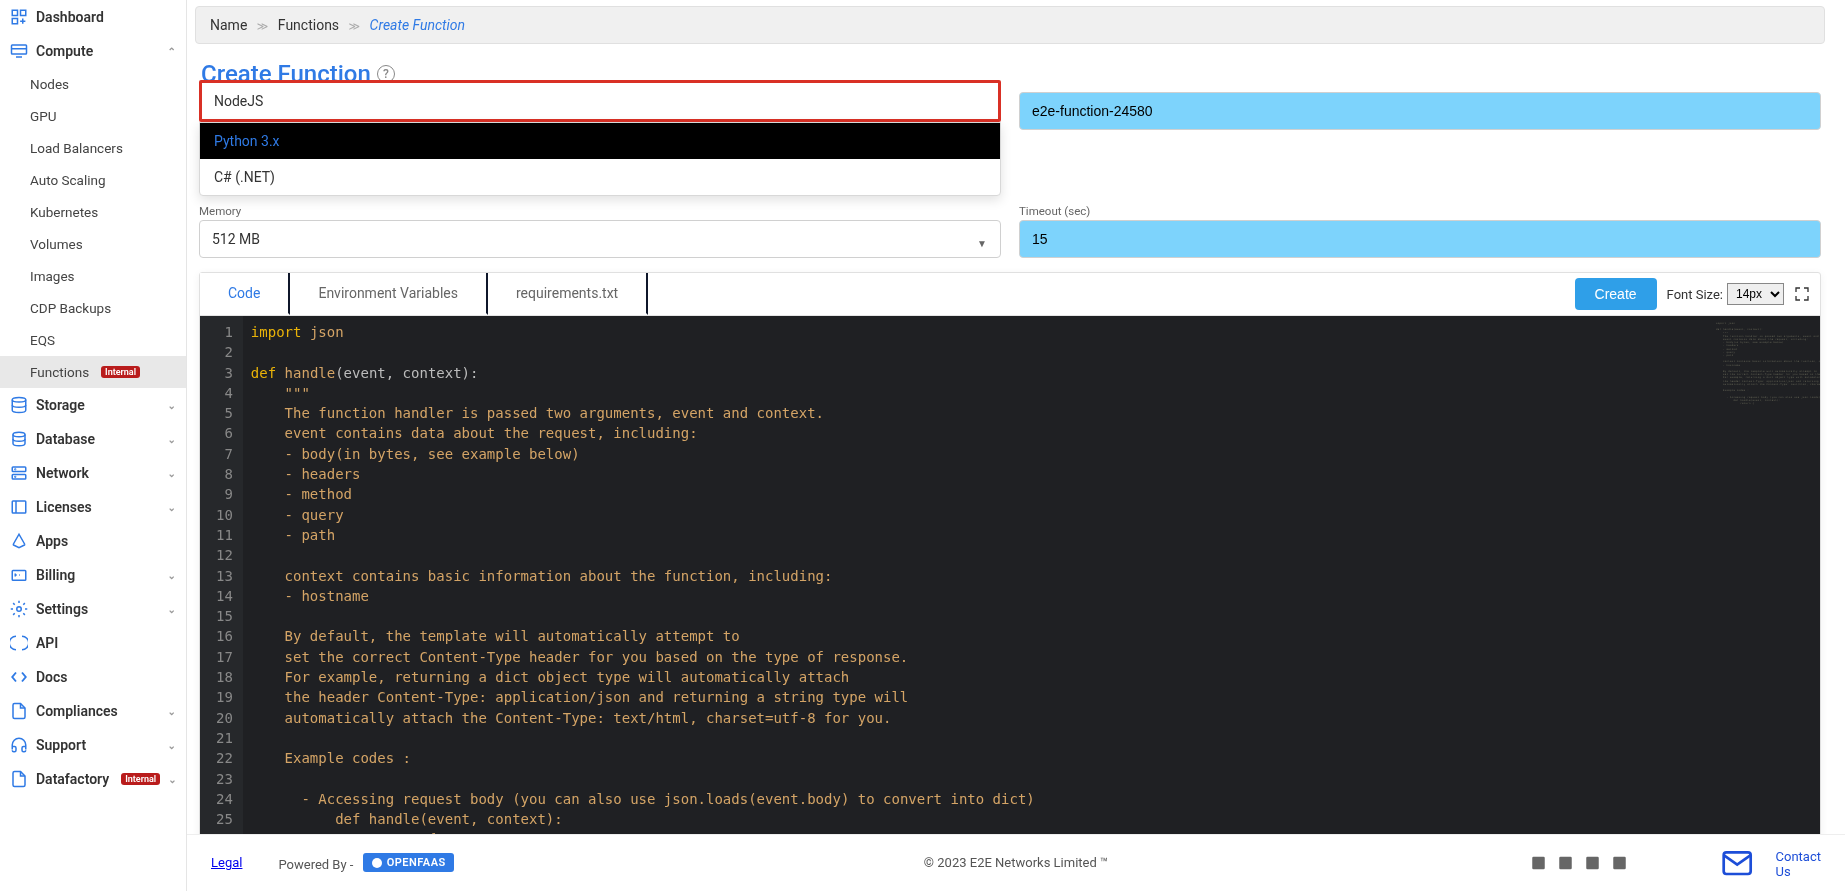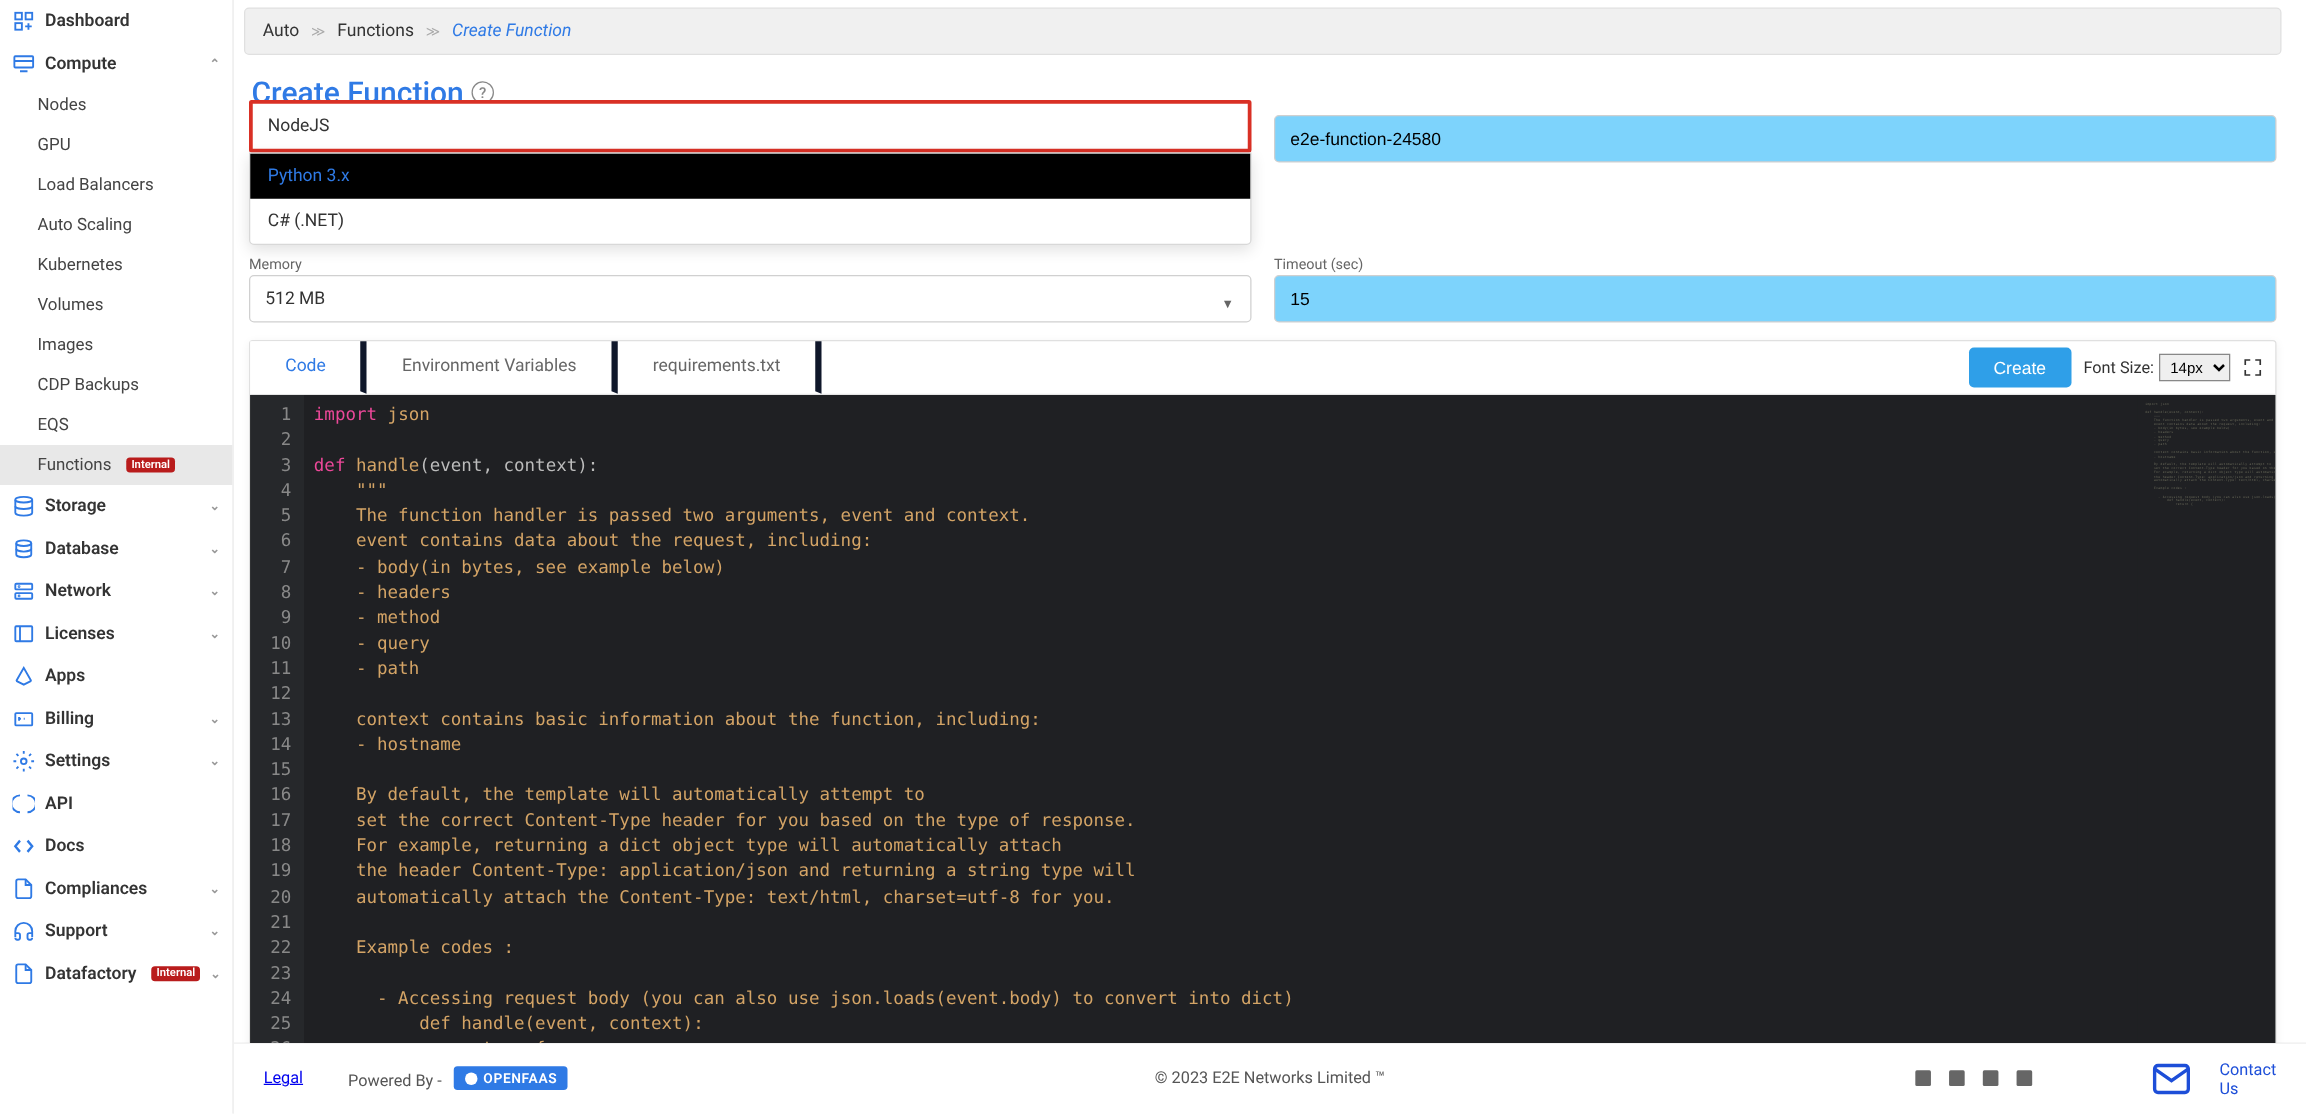--- a/index.html
+++ b/index.html
@@ -29,33 +29,33 @@
 .form-input { width:100%; border:1px solid #d0d0d0; border-radius:4px; padding:10px 12px; font-size:14px; background:#7dd3fc; }
 .form-select { width:100%; border:1px solid #d0d0d0; border-radius:4px; padding:10px 12px; font-size:14px; background:#fff; appearance:none; position:relative; }
 .select-caret { position:absolute; right:14px; top:34px; font-size:10px; color:#666; pointer-events:none; }
 .runtime-dropdown { position:absolute; top:-12px; left:0; right:0; z-index:50; }
 .runtime-selected { border:3px solid #d93025; background:#fff; padding:10px 12px; font-size:14px; border-radius:2px; }
 .runtime-list { background:#fff; border:1px solid #d8d8d8; box-shadow:0 4px 12px rgba(0,0,0,0.12); border-bottom-left-radius:4px; border-bottom-right-radius:4px; }
 .runtime-opt { padding:10px 14px; font-size:14px; cursor:pointer; }
 .runtime-opt.sel { background:#000000; color:#2f7ae5; }
 .code-panel { margin:12px 4px 20px 4px; border:1px solid #e0e0e0; box-shadow:0 2px 8px rgba(0,0,0,0.06); background:#fff; border-radius:3px; }
 .tabs-bar { display:flex; align-items:center; border-bottom:1px solid #e5e5e5; padding-right:10px; }
-.tab { padding:12px 28px; font-size:14px; color:#666; cursor:pointer; border-bottom:2px solid transparent; border-right:5px solid #0f172a; }
+.tab { padding:12px 28px; font-size:14px; color:#666; cursor:pointer; border-bottom:2px solid transparent; border-right:2px solid #0f172a; }
 .tab.active { color:#2f7ae5; border-bottom-color:transparent; background:#fff; }
 .tabs-right { margin-left:auto; display:flex; align-items:center; gap:10px; }
 .btn-create { background:#2f9fe8; color:#fff; border:none; border-radius:4px; padding:8px 20px; font-size:14px; cursor:pointer; }
 .font-size-wrap { font-size:13px; display:flex; align-items:center; gap:4px; }
 .font-size-sel { border:1px solid #888; padding:2px 4px; font-size:12px; }
 .fullscreen-icon { width:16px; height:16px; cursor:pointer; color:#333; }
 .code-editor { display:flex; background:#1f2023; font-family:"Menlo","Consolas",monospace; font-size:14px; line-height:1.45; position:relative; }
 .gutter { background:#26282b; color:#888; text-align:right; padding:6px 10px 6px 16px; user-select:none; }
 .gutter div { height:1.45em; }
 .code-body { flex:1; padding:6px 0; color:#bcbcbc; white-space:pre; overflow:hidden; }
 .code-body div { height:1.45em; padding-left:8px; }
-.kw { color:#ec4899; }
+.kw { color:#eab308; }
 .str { color:#d4a466; }
 .cm { color:#d4a466; }
 .minimap { width:110px; background:#1f2023; position:relative; overflow:hidden; }
 .minimap-content { position:absolute; top:6px; left:6px; right:6px; font-size:2.4px; line-height:3.2px; color:#6a6a5a; white-space:pre; font-family:monospace; letter-spacing:0.3px; }
 .footer { display:flex; align-items:center; padding:12px 24px; border-top:1px solid #eee; font-size:13px; color:#555; }
 .footer .powered { margin-left:36px; color:#555; }
 .openfaas-badge { background:#2f7ae5; color:#fff; display:inline-flex; align-items:center; gap:4px; padding:3px 8px; margin-left:6px; border-radius:3px; font-size:11px; font-weight:600; letter-spacing:0.5px; }
 .footer-center { margin-left:auto; margin-right:auto; position:absolute; left:50%; transform:translateX(-50%); }
 .footer-right { margin-left:auto; display:flex; align-items:center; gap:14px; }
 .social-icons { display:flex; gap:12px; color:#666; font-size:14px; margin-right:80px; }
@@ -242,21 +242,21 @@
         <span>Datafactory</span>
         <span class="badge">Internal</span>
         <span class="chev">⌄</span>
       </div>
     </div>
   </aside>
 
   <main class="main">
     <div class="content-wrap">
       <div class="breadcrumb">
-        <a href="#">Auto</a>
+        <a href="#">Name</a>
         <span class="sep">≫</span>
         <a href="#">Functions</a>
         <span class="sep">≫</span>
         <span class="current">Create Function</span>
       </div>
 
       <h1 class="page-title">
         <span>Create Function</span>
         <span class="help">?</span>
       </h1>

